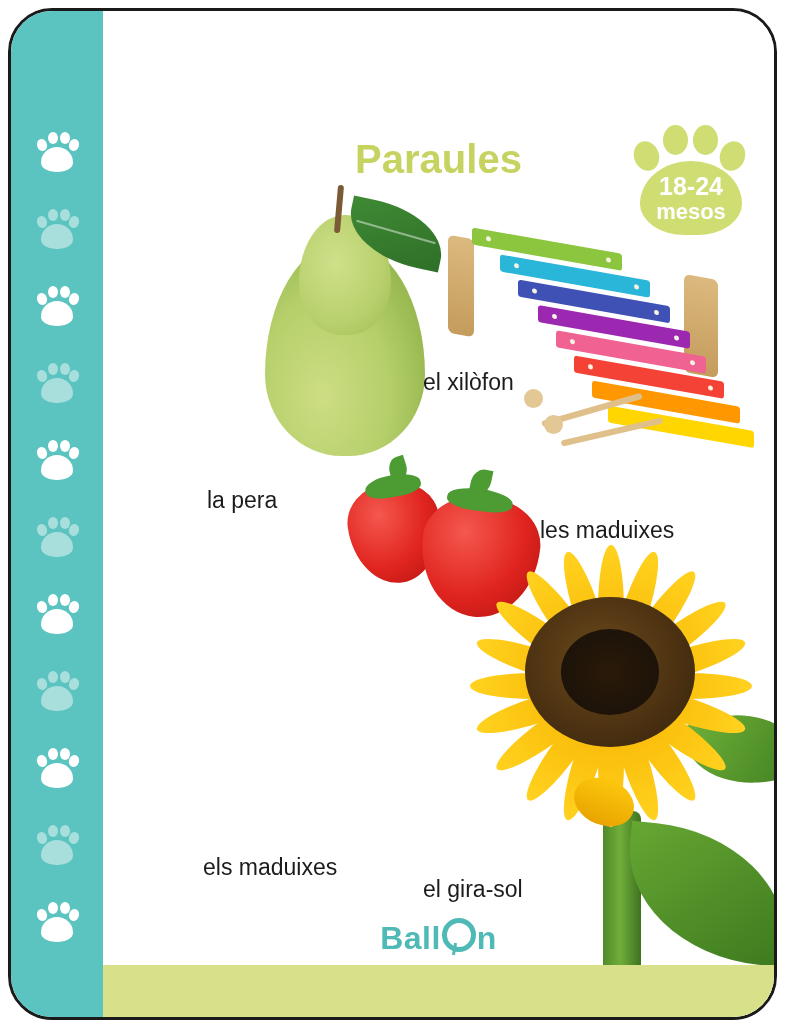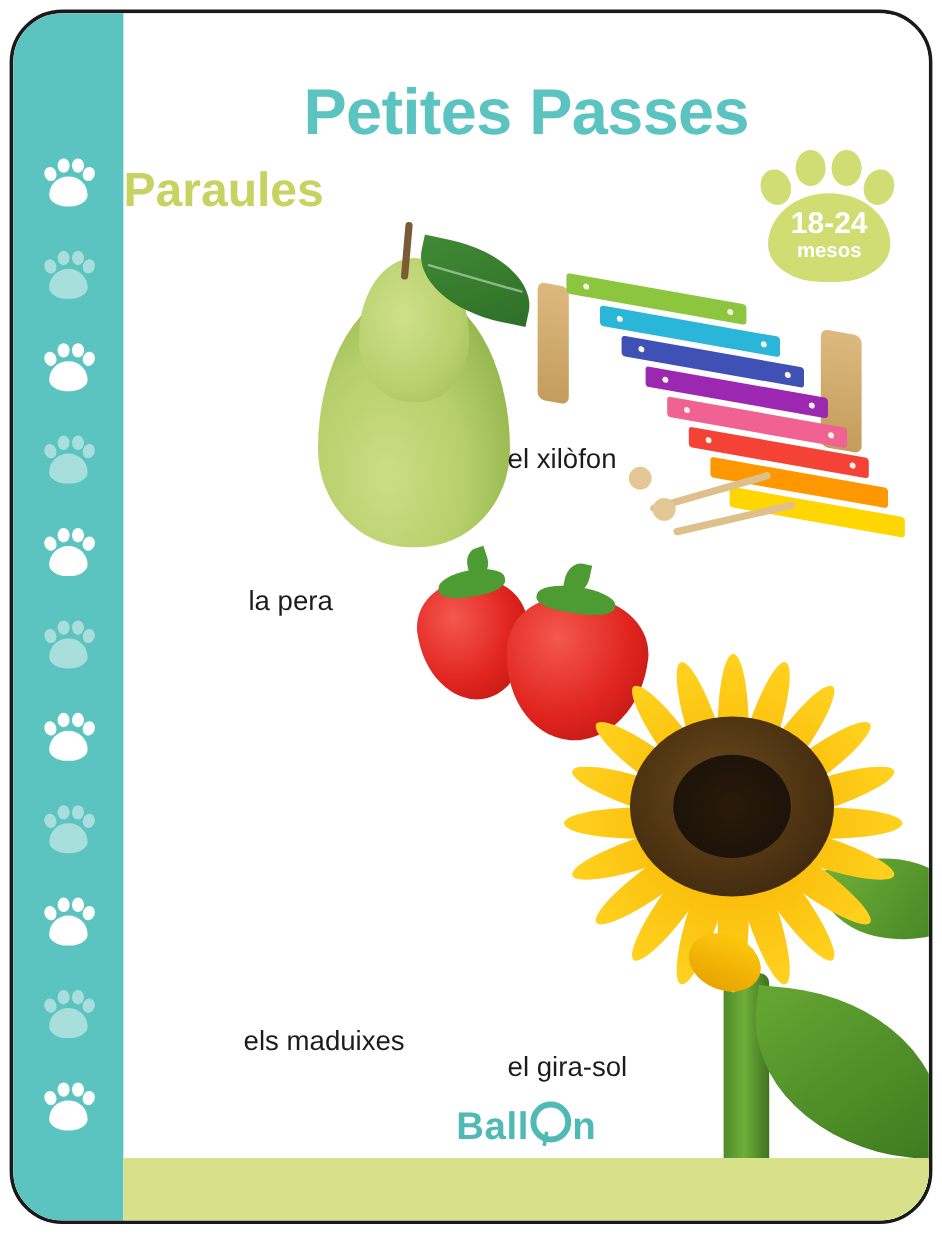--- a/index.html
+++ b/index.html
@@ -108,20 +108,21 @@
     paint-order: stroke fill;
     text-shadow:
       3px 0 0 #ffffff, -3px 0 0 #ffffff, 0 3px 0 #ffffff, 0 -3px 0 #ffffff,
       2px 2px 0 #ffffff, -2px 2px 0 #ffffff, 2px -2px 0 #ffffff, -2px -2px 0 #ffffff;
   }
   .subtitle {
     position: absolute;
     left: 0;
     right: 0;
     top: 126px;
+    text-align: center;
     font-size: 40px;
     font-weight: bold;
     color: #c6d361;
   }
 
   
   .age-badge {
     position: absolute;
     right: 24px;
     top: 108px;
@@ -154,21 +155,21 @@
     left: 0;
     top: 54px;
     width: 118px;
     text-align: center;
     color: #ffffff;
     font-weight: bold;
     line-height: 1.08;
     z-index: 3;
   }
   .age-text .big { font-size: 25px; display: block; }
-  .age-text .small { font-size: 17px; display: block; }
+  .age-text .small { font-size: 22px; display: block; }
 
   
   .label {
     position: absolute;
     font-size: 23px;
     color: #1c1c1c;
     white-space: nowrap;
   }
   .lbl-pera     { left: 104px; top: 476px; }
   .lbl-xilofon  { left: 320px; top: 358px; }
@@ -509,21 +510,20 @@
           <span class="toe t2"></span>
           <span class="toe t3"></span>
           <span class="toe t4"></span>
           <span class="pad"></span>
         </div>
     </div>
   </div>
 
   <div class="page">
 
-    <div class="title">Petites Passes</div>
     <div class="subtitle">Paraules</div>
 
     <div class="age-badge">
       <span class="b-toe bt1"></span>
         <span class="b-toe bt2"></span>
         <span class="b-toe bt3"></span>
         <span class="b-toe bt4"></span>
       <span class="b-pad"></span>
       <div class="age-text">
         <span class="big">18-24</span>
@@ -619,20 +619,21 @@
         <span class="petal" style="transform:rotate(342deg);"></span>
       </div>
       <span class="disc"></span>
       <span class="disc-inner"></span>
       <span class="smallpetal"></span>
       <span class="bigleaf"></span>
     </div>
 
     <div class="label lbl-pera">la pera</div>
     <div class="label lbl-xilofon">el xilòfon</div>
+    <div class="label lbl-maduixes">les maduixes</div>
     <div class="label lbl-mitjons">els maduixes</div>
     <div class="label lbl-girasol">el gira-sol</div>
 
     <div class="logo">
       <span>Ball</span><span class="o-balloon"></span><span>n</span>
     </div>
 
   </div>
 
   <div class="bottom-band"></div>

